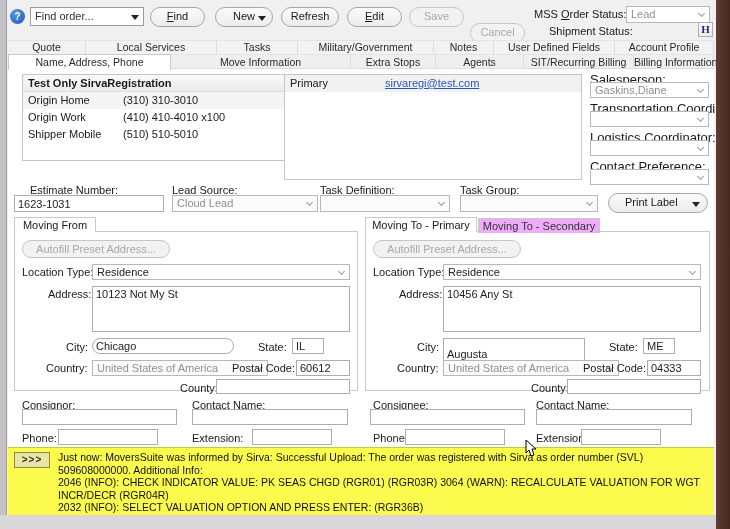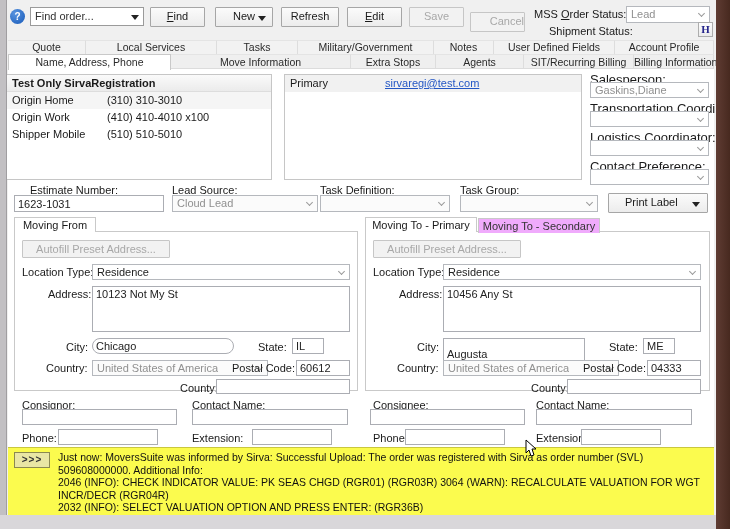--- a/index.html
+++ b/index.html
@@ -9,21 +9,21 @@
 
   
   .edge-left  { position:absolute; left:0; top:0; width:7px; height:529px; background:#c2c0c3; border-right:1px solid #a09ea1; }
   .edge-right { position:absolute; left:716px; top:0; width:14px; height:529px;
                 background:linear-gradient(90deg, var(--window_edge,#5f3c33), #47291f); }
   .edge-bottom{ position:absolute; left:0; top:515px; width:716px; height:14px; background:#d9d7da; }
 
   .content-bg { position:absolute; left:8px; top:68px; width:706px; height:379px; background:#ffffff; border-top:1px solid #dcdcdc; }
 
   
-  .btn { position:absolute; height:20px; background:linear-gradient(#fbfbfb,#ececec); border:1px solid #a6a6a6; border-radius:1px;
+  .btn { position:absolute; height:20px; background:linear-gradient(#fbfbfb,#ececec); border:1px solid #a6a6a6; border-radius:10px;
          font-size:11px; color:#1a1a1a; text-align:center; line-height:17px; cursor:default; }
   .btn.disabled { color:#a8a8a8; border-color:#c6c6c6; background:#f2f2f2; }
   .u { text-decoration:underline; }
   .help-circle { position:absolute; width:15px; height:15px; border-radius:50%; background:radial-gradient(circle at 35% 30%, #5a95e0, var(--help_icon,#2b6bc4) 70%);
                  color:#fff; font-weight:bold; font-size:10px; text-align:center; line-height:15px; }
   .tb-combo { position:absolute; background:#fff; border:1px solid #9a9a9a; }
   .tb-combo .val { position:absolute; left:4px; top:2px; color:#333; }
   .tri-down { position:absolute; right:4px; top:7px; width:0; height:0; border-left:4px solid transparent; border-right:4px solid transparent; border-top:5px solid #222; }
   .status-lbl { position:absolute; font-size:11px; color:#1a1a1a; white-space:nowrap; }
   .hist-btn { position:absolute; width:15px; height:15px; background:linear-gradient(#fdfdfd,#ebebeb); border:1px solid #adadad;
@@ -81,21 +81,21 @@
     <span class="val">Find order...</span>
     <span class="tri-down"></span>
   </div>
 
   <div class="btn" style="left:150px; top:7px; width:55px;"><span class="u">F</span><span>ind</span></div>
   <div class="btn" style="left:215px; top:7px; width:58px;"><span>New</span>
     <span class="tri-down" style="right:6px; top:8px;"></span></div>
   <div class="btn" style="left:281px; top:7px; width:58px;">Refresh</div>
   <div class="btn" style="left:347px; top:7px; width:55px;"><span class="u">E</span><span>dit</span></div>
   <div class="btn disabled" style="left:409px; top:7px; width:55px;">Save</div>
-  <div class="btn disabled" style="left:470px; top:12px; width:55px;text-align:right;">Cancel</div>
+  <div class="btn disabled" style="left:470px; top:23px; width:55px;">Cancel</div>
 
   <span class="status-lbl" style="left:534px; top:8px;"><span>MSS </span><span class="u">O</span><span>rder Status:</span></span>
   <div class="combo gray" style="left:626px; top:6px; width:84px; height:17px;padding-left:28px;">
     <span class="cval">Lead</span>
     <span class="chev"></span>
   </div>
   <span class="status-lbl" style="left:549px; top:25px;">Shipment Status:</span>
   <div class="hist-btn" style="left:698px; top:22px;">H</div>
 
   <div class="tabrow" style="top:40px;">
@@ -111,21 +111,21 @@
     <div class="tabcell active" style="width:163px;">Name, Address, Phone</div>
     <div class="tabcell" style="width:180px;">Move Information</div>
     <div class="tabcell" style="width:85px;">Extra Stops</div>
     <div class="tabcell" style="width:88px;">Agents</div>
     <div class="tabcell" style="width:110px;">SIT/Recurring Billing</div>
     <div class="tabcell" style="width:80px;">Billing Information</div>
   </div>
 
   <div class="content-bg"></div>
 
-  <div class="panel" style="left:6px; top:74px; width:266px; height:106px;">
+  <div class="panel" style="left:22px; top:74px; width:266px; height:87px;">
     <div class="panel-hdr">Test Only SirvaRegistration</div>
     <div class="prow shade">
       <span class="ptype">Origin Home</span>
       <span>(310) 310-3010</span>
     </div>
     <div class="prow">
       <span class="ptype">Origin Work</span>
       <span>(410) 410-4010 x100</span>
     </div>
     <div class="prow">

